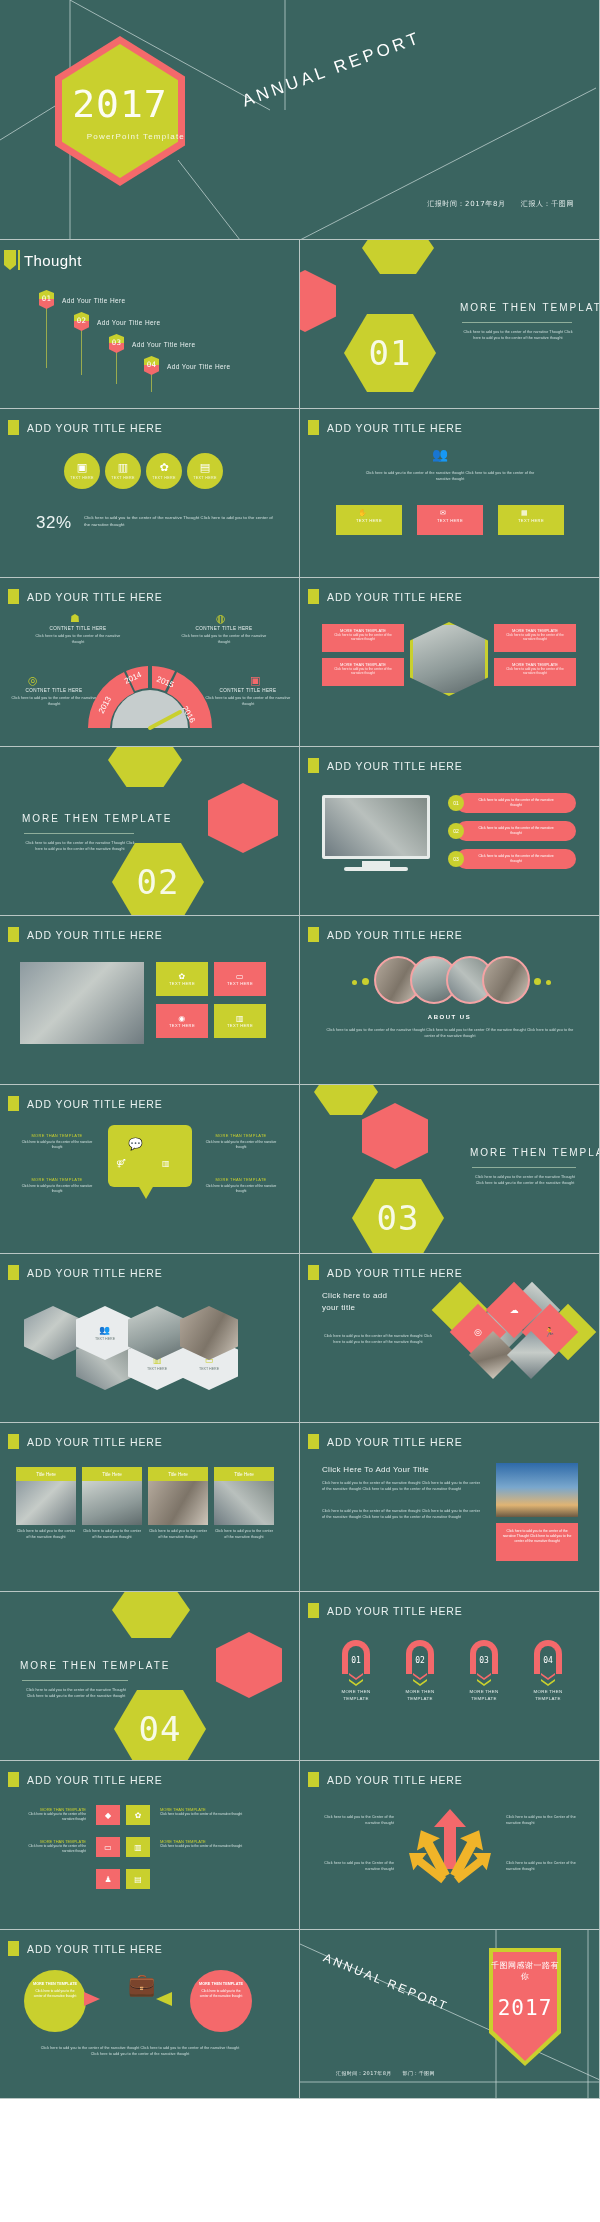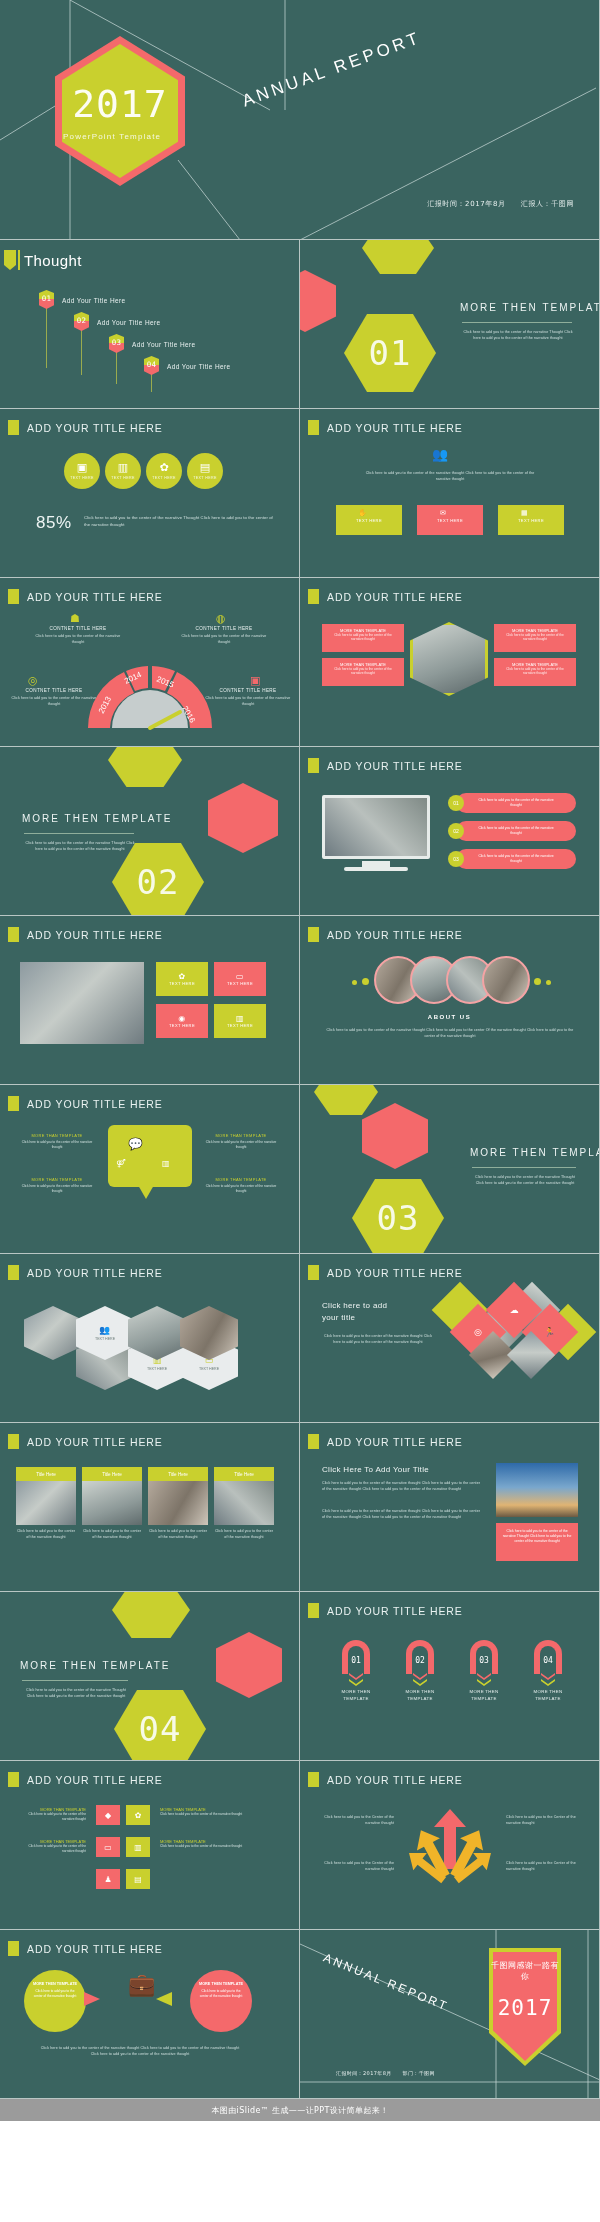--- a/index.html
+++ b/index.html
@@ -43,21 +43,21 @@
   }
   .cover-badge .inner{
     position:absolute; left:7px; top:8px; right:7px; bottom:8px; background:#c9d02e;
     clip-path:polygon(50% 0,100% 27%,100% 73%,50% 100%,0 73%,0 27%);
   }
   .cover-year{
     position:absolute; left:0; right:0; top:46px; text-align:center;
     font-size:38px; color:#fdfdf2; letter-spacing:1px; font-weight:300;
     font-family:"DejaVu Sans Mono",monospace;
   }
-  .cover-sub{ position:absolute; left:8px; right:0; top:96px; text-align:left;
+  .cover-sub{ position:absolute; left:8px; right:0; top:96px; text-align:right;
     font-size:8px; color:#f6f8e2; letter-spacing:1.2px; }
   .cover-annual{
     position:absolute; left:243px; top:92px; transform:rotate(-20deg);
     transform-origin:left center; color:#ffffff; font-size:17px; letter-spacing:3.5px;
     white-space:nowrap; font-weight:400;
   }
   .cover-meta{
     position:absolute; right:25px; bottom:30px; color:#e8f0ef; font-size:7px;
     letter-spacing:.6px; white-space:nowrap;
     font-family:"DejaVu Sans","Liberation Sans",sans-serif;
@@ -222,21 +222,21 @@
       <div class="cl">TEXT  HERE</div>
     </div>
     <div class="circ" style="left:146px;top:44px">
       <div class="ic">✿</div>
       <div class="cl">TEXT  HERE</div>
     </div>
     <div class="circ" style="left:187px;top:44px">
       <div class="ic">▤</div>
       <div class="cl">TEXT  HERE</div>
     </div>
-    <div class="pct" style="left:36px;top:104px">85%</div>
+    <div class="pct" style="left:36px;top:104px">32%</div>
     <div class="body-txt" style="left:84px;top:106px;width:190px;text-align:left;font-size:4.2px">Click here to add  you to the  center of the  narrative Thought Click here to add you to the  center of the  narrative thought</div>
   </div>
 
   <div class="slide">
     <div class="hdr-tab"></div>
     <div class="hdr">ADD YOUR TITLE HERE</div>
     <div style="position:absolute;left:132px;top:38px;color:#cfd8d7;font-size:13px">👥</div>
     <div class="body-txt" style="left:60px;top:62px;width:180px">Click here to add  you to the  center of the  narrative thought Click here to add you to the center  of the  narrative thought</div>
     <div class="tile tileY" style="left:36px;top:96px;width:66px;height:30px">
       <span>TEXT  HERE</span>
@@ -439,21 +439,21 @@
       <div style="color:#c9d02e;font-size:9px">▭</div>
       <div style="color:#6d7d7a;font-size:3.6px;margin-top:2px">TEXT  HERE</div>
     </div>
     <div class="photo ph2 hexv" style="left:128px;top:52px;width:58px;height:54px"></div>
     <div class="photo ph3 hexv" style="left:180px;top:52px;width:58px;height:54px"></div>
   </div>
 
   <div class="slide">
     <div class="hdr-tab"></div>
     <div class="hdr">ADD YOUR TITLE HERE</div>
-    <div style="position:absolute;left:22px;top:46px;width:110px;color:#eef4f3;font-size:8px;line-height:1.45;letter-spacing:.3px;white-space:pre-line">Click here to add
+    <div style="position:absolute;left:22px;top:36px;width:110px;color:#eef4f3;font-size:8px;line-height:1.45;letter-spacing:.3px;white-space:pre-line">Click here to add
 your title</div>
     <div class="body-txt" style="left:22px;top:80px;width:112px">Click here to add  you to the  center of the  narrative thought Click here to add   you to the center of the  narrative thought</div>
     <div style="position:absolute;left:140px;top:36px;width:40px;height:40px;background:#c9d02e;transform:rotate(45deg)"></div>
     <div class="photo ph5" style="left:176px;top:58px;width:40px;height:40px;transform:rotate(45deg)"></div>
     <div class="photo ph2" style="left:212px;top:36px;width:40px;height:40px;transform:rotate(45deg)"></div>
     <div style="position:absolute;left:248px;top:58px;width:40px;height:40px;background:#c9d02e;transform:rotate(45deg)"></div>
     <div style="position:absolute;left:158px;top:58px;width:40px;height:40px;background:#f4696b;transform:rotate(45deg);display:flex;align-items:center;justify-content:center">
       <span style="transform:rotate(-45deg);color:#fff;font-size:9px">◎</span>
     </div>
     <div style="position:absolute;left:194px;top:36px;width:40px;height:40px;background:#f4696b;transform:rotate(45deg);display:flex;align-items:center;justify-content:center">
@@ -631,16 +631,13 @@
       <div class="ob"></div>
       <div class="ib"></div>
       <div class="thanks-cn">千图网感谢一路有你</div>
       <div class="thanks-yr">2017</div>
     </div>
     <div style="position:absolute;left:36px;bottom:22px;color:#e8f0ef;font-size:5px;letter-spacing:.4px;white-space:nowrap;font-family:'DejaVu Sans','Liberation Sans',sans-serif">汇报时间：2017年8月　　部门：千图网</div>
   </div>
 
 </div>
 
-<div class="footer">
-  <span>本图由iSlide™ 生成——让PPT设计简单起来！</span>
 </div>
-</div>
 
 </body></html>

